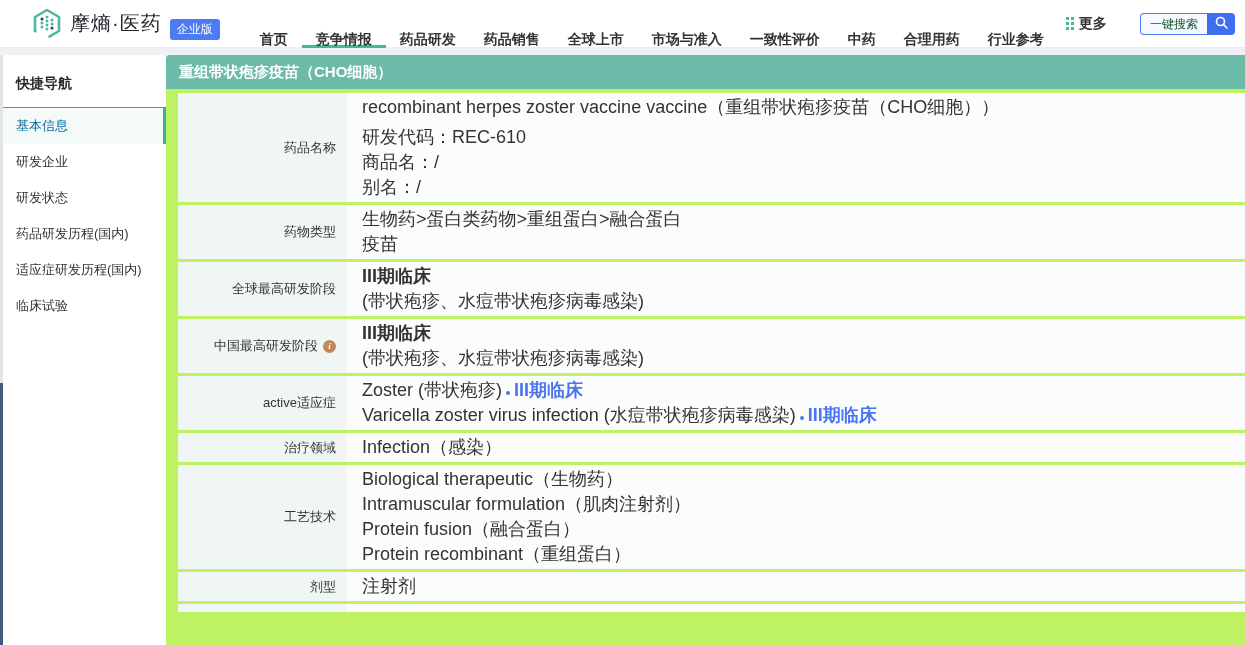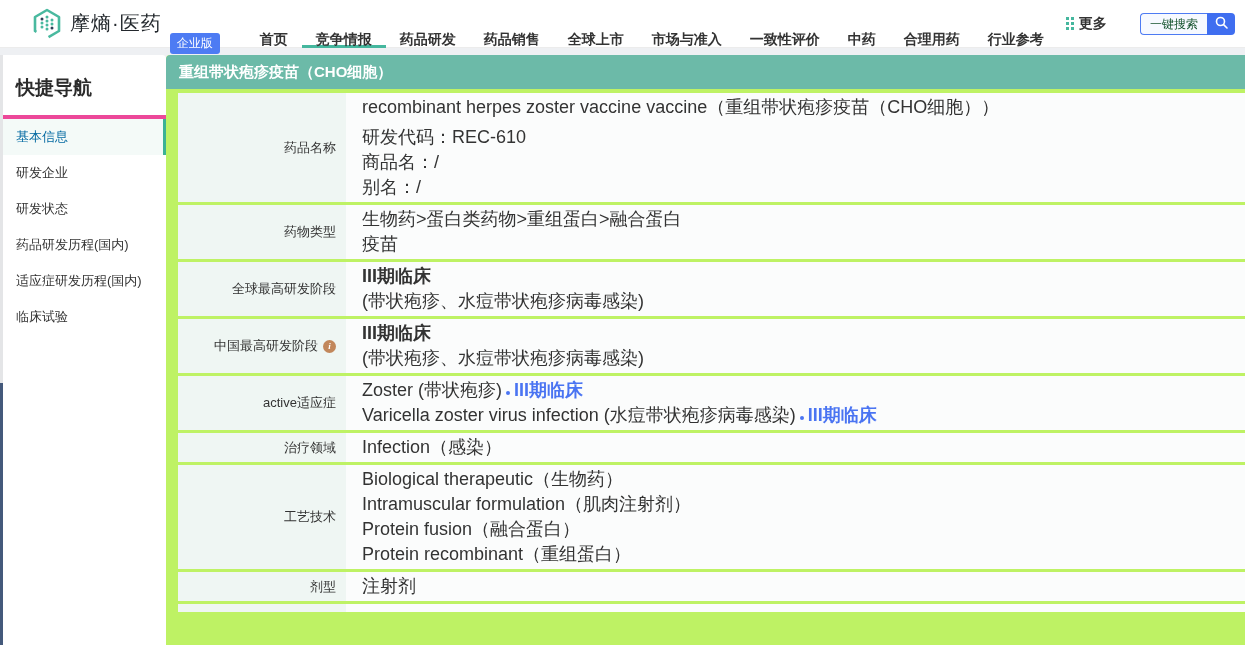--- a/index.html
+++ b/index.html
@@ -13,21 +13,21 @@
   
   .topbar {
     height:48px; background:#fff; display:flex; align-items:center;
     padding:0 10px 0 30px; border-bottom:1px solid #ececec; position:relative; z-index:2;
   }
   .logo { display:flex; align-items:center; gap:6px; }
   .logo svg { display:block; }
   .logo-text { font-size:20px; font-weight:400; color:#23282d; letter-spacing:1px; }
   .logo-badge {
     background:#4d7bf3; color:#fff; font-size:12px; padding:2px 7px;
-    border-radius:3px; margin-left:2px; position:relative; top:20px;
+    border-radius:3px; margin-left:2px; position:relative; top:6px;
   }
   .mainnav { display:flex; align-items:center; margin-left:26px; height:48px; }
   .nav-item {
     font-size:14px; font-weight:600; color:#333; padding:16px 14px; cursor:pointer;
     height:48px; line-height:46px; border-bottom:3px solid transparent; white-space:nowrap;
   }
   .nav-item.active { border-bottom-color:#45b79e; }
   .nav-more { display:flex; align-items:center; gap:5px; margin-left:8px; cursor:pointer; height:48px; }
   .grid-icon { display:inline-grid; grid-template-columns:repeat(2,3px); grid-gap:2px; }
   .grid-icon i { width:3px; height:3px; background:#45b79e; display:block; }
@@ -42,22 +42,22 @@
     align-items:center; justify-content:center; cursor:pointer;
   }
 
   
   .layout { display:flex; margin-top:7px; height:590px; }
   .sidebar {
     width:166px; background:#fff; flex-shrink:0; border-radius:4px 4px 0 0;
     padding-top:10px;
   }
   .sidebar-title {
-    font-size:19px; font-weight:700; color:#2b2b2b; padding:10px 16px 14px 16px;
-    border-bottom:4px solid #ec4899;
+    font-size:14px; font-weight:700; color:#2b2b2b; padding:10px 16px 14px 16px;
+    border-bottom:1px solid #ec4899;
   }
   .side-item {
     height:36px; line-height:36px; padding-left:16px; font-size:13px; color:#333;
     cursor:pointer; border-right:3px solid transparent;
   }
   .side-item.active { color:#0369a1; background:#f4faf8; border-right-color:#3cb295; }
 
   .main { flex:1; background:#bef264; border-radius:4px 0 0 0; overflow:hidden; }
   .banner {
     height:34px; line-height:34px; background:#6cbaa8; color:#fff;

